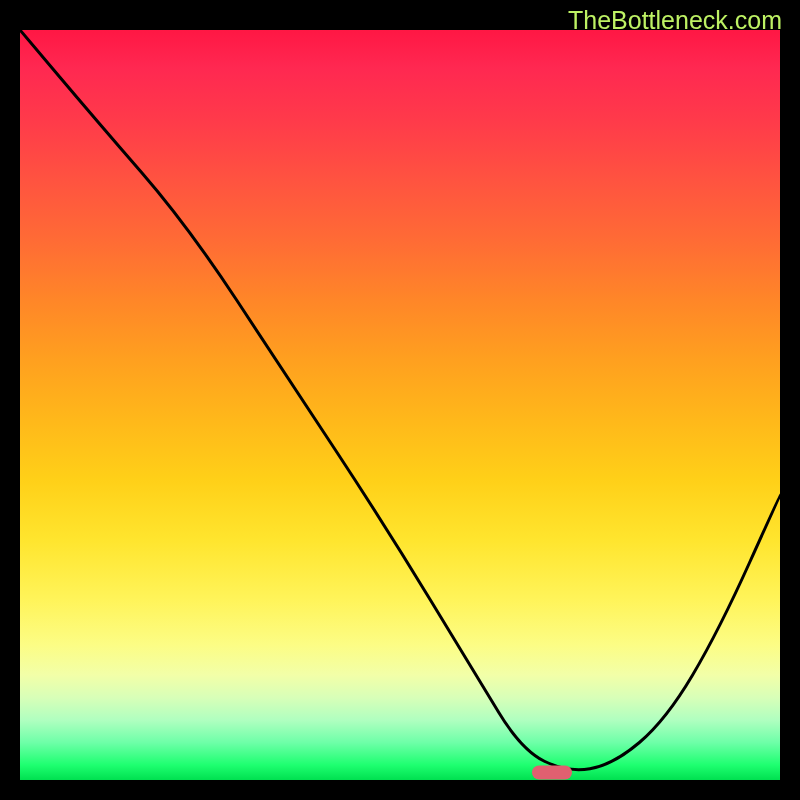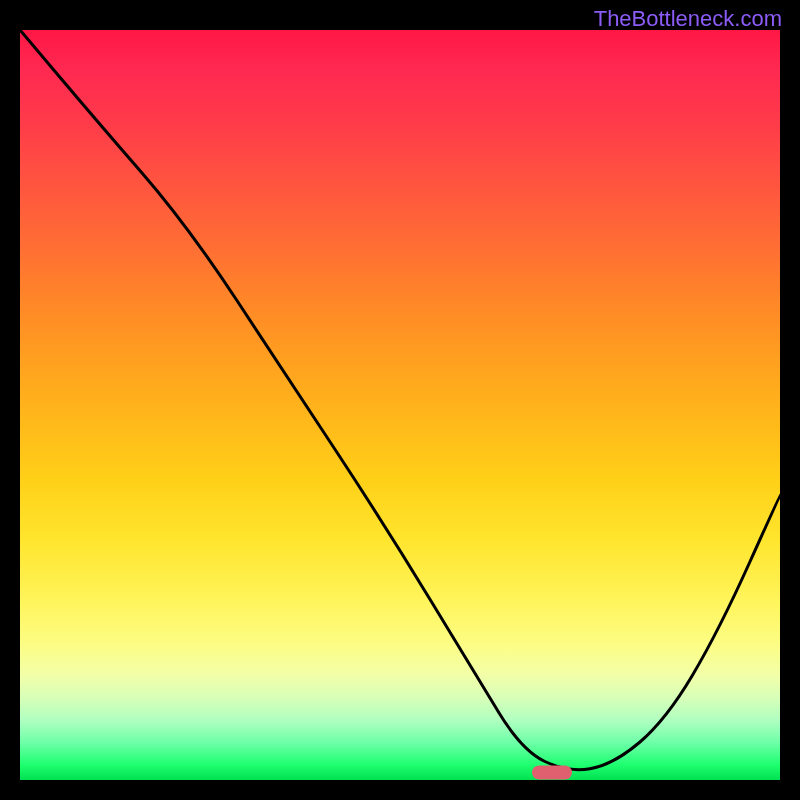--- a/index.html
+++ b/index.html
@@ -8,22 +8,22 @@
     height: 800px;
     background: #000;
     position: relative;
     overflow: hidden;
     font-family: Arial, sans-serif;
   }
   .watermark {
     position: absolute;
     top: 6px;
     right: 18px;
-    color: #8b5cf6;
-    font-size: 22px;
+    color: #bef264;
+    font-size: 25px;
     font-weight: 500;
     z-index: 10;
   }
   .plot-area {
     position: absolute;
     left: 20px;
     top: 30px;
     width: 760px;
     height: 750px;
     overflow: hidden;

